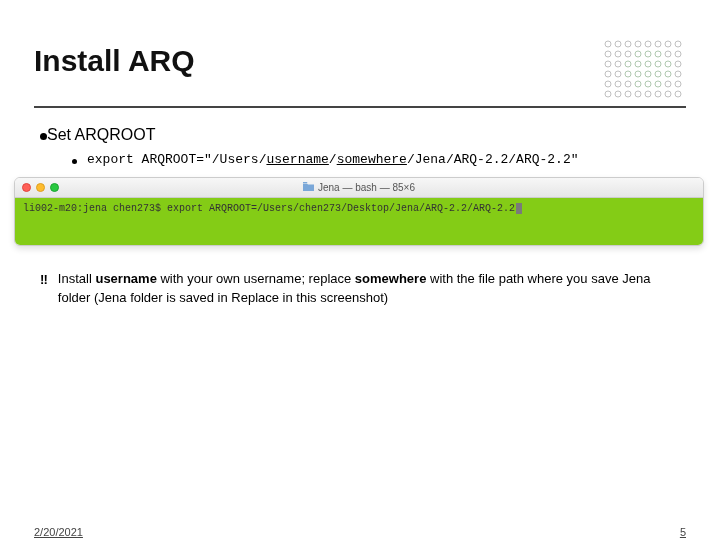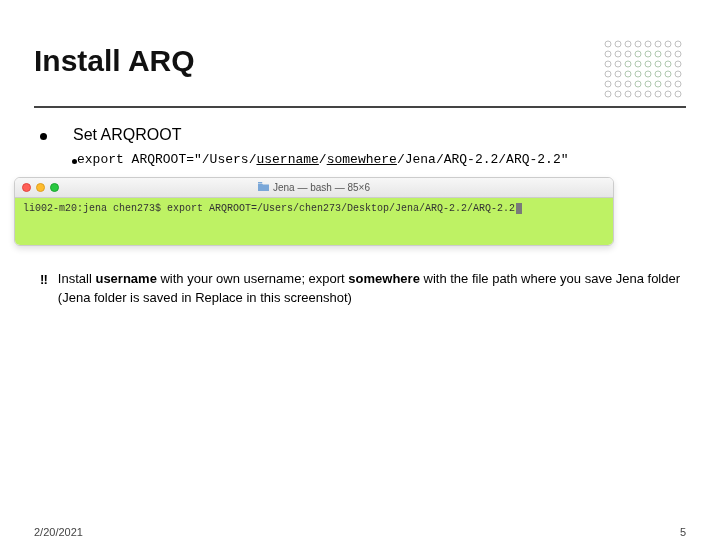--- a/index.html
+++ b/index.html
@@ -4,42 +4,42 @@
 <style>
   * { margin: 0; padding: 0; box-sizing: border-box; }
   body { width: 720px; height: 540px; background: #fff; font-family: Arial, Helvetica, sans-serif; position: relative; }
   .slide { padding: 28px 34px 0 34px; position: relative; height: 100%; margin-top: 16px; }
   .title-row { display: flex; align-items: flex-start; justify-content: space-between; margin-bottom: 8px; }
   .title { font-size: 30px; font-weight: bold; color: #111; }
   .dots { margin-top: -6px; margin-right: -6px; }
   .dots svg { display: block; }
   .divider { border: none; border-top: 2px solid #444; margin-bottom: 18px; }
   .bullet-list { list-style: none; padding-left: 6px; }
-  .bullet-item { display: flex; align-items: flex-start; gap: 26px; font-size: 16px; margin-bottom: 8px; }
+  .bullet-item { display: flex; align-items: flex-start; gap: 0; font-size: 16px; margin-bottom: 8px; }
   .bullet-dot { width: 7px; height: 7px; border-radius: 50%; background: #000; margin-top: 7px; flex-shrink: 0; }
-  .sub-item { margin-left: 32px; font-size: 13px; display: flex; align-items: flex-start; }
+  .sub-item { margin-left: 32px; font-size: 13px; display: flex; align-items: flex-start; gap: 10px; }
   .sub-dot { width: 5px; height: 5px; border-radius: 50%; background: #000; margin-top: 7px; flex-shrink: 0; }
   .code { font-family: "Courier New", monospace; font-size: 13px; }
   .uline { text-decoration: underline; }
-  .terminal-wrap { margin: 10px 0 24px -20px; width: 600px; border: 1px solid #ccc; border-radius: 6px; box-shadow: 0 3px 6px rgba(0,0,0,0.12); overflow: hidden; background: #fff; }
+  .terminal-wrap { margin: 10px 0 24px -20px; width: 690px; border: 1px solid #ccc; border-radius: 6px; box-shadow: 0 3px 6px rgba(0,0,0,0.12); overflow: hidden; background: #fff; }
   .term-titlebar { height: 20px; background: linear-gradient(#f7f7f7, #e6e6e6); border-bottom: 1px solid #ccc; display: flex; align-items: center; padding: 0 7px; font-size: 10px; color: #555; position: relative; }
   .tl-buttons { display: flex; gap: 5px; }
   .tl-btn { width: 9px; height: 9px; border-radius: 50%; }
   .tl-red { background: #ff5f57; border: 1px solid #e24640; }
   .tl-yel { background: #febc2e; border: 1px solid #dca023; }
   .tl-grn { background: #28c840; border: 1px solid #1fa532; }
   .term-title { position: absolute; left: 50%; transform: translateX(-50%); display: flex; align-items: center; gap: 4px; white-space: nowrap; }
   .folder-icon { display: inline-block; }
-  .term-body { padding: 5px 8px 30px 8px; font-family: Menlo, "Courier New", monospace; font-size: 10px; color: #333; line-height: 1.2; background: #bef264; }
+  .term-body { padding: 5px 8px 30px 8px; font-family: Menlo, "Courier New", monospace; font-size: 10px; color: #333; line-height: 1.2; background: #84cc16; }
   .term-body .cursor { display: inline-block; width: 6px; height: 11px; background: #7a7a7a; vertical-align: text-bottom; margin-left: 1px; }
   .note-row { display: flex; align-items: flex-start; gap: 10px; padding-left: 6px; font-size: 13px; line-height: 1.45; }
   .excl { font-weight: bold; font-size: 13px; margin-top: 1px; flex-shrink: 0; }
   .bold { font-weight: bold; }
   .ul { }
-  .footer { position: absolute; bottom: 18px; left: 34px; right: 34px; display: flex; justify-content: space-between; font-size: 11px; color: #444; }
+  .footer { position: absolute; bottom: 18px; left: 34px; right: 34px; display: flex; justify-content: space-between; font-size: 11px; color: #444; text-decoration: underline; }
 </style>
 </head>
 <body>
 
 <div class="slide">
 
   <div class="title-row">
     <div class="title">Install ARQ</div>
     <div class="dots">
       <svg width="90" height="60" viewBox="0 0 90 60">
@@ -129,21 +129,21 @@
       </div>
     </div>
     <div class="term-body">
       <span>li002-m20:jena chen273$ export ARQROOT=/Users/chen273/Desktop/Jena/ARQ-2.2/ARQ-2.2</span><span class="cursor"></span>
     </div>
   </div>
 
   <div class="note-row">
     <span class="excl">‼</span>
     <div>
-      <span>Install </span><span class="bold">username</span><span> with </span><span class="ul">your own username</span><span>; export </span><span class="bold">somewhere</span><span> with </span><span class="ul">the file path where you save Jena folder</span><span> (Jena folder is saved in Replace in this screenshot)</span>
+      <span>Install </span><span class="bold">username</span><span> with </span><span class="ul">your own username</span><span>; replace </span><span class="bold">somewhere</span><span> with </span><span class="ul">the file path where you save Jena folder</span><span> (Jena folder is saved in Replace in this screenshot)</span>
     </div>
   </div>
 
   <div class="footer">
     <span>2/20/2021</span>
     <span>5</span>
   </div>
 
 </div>
 

